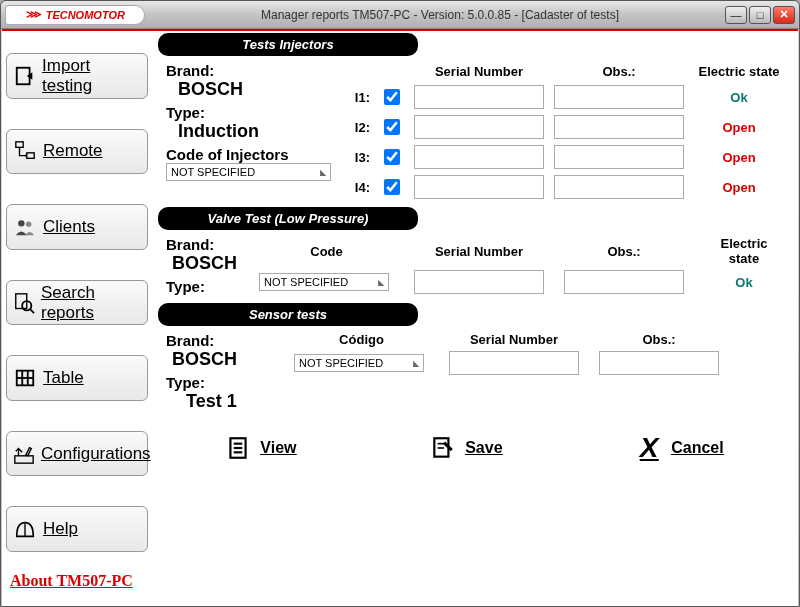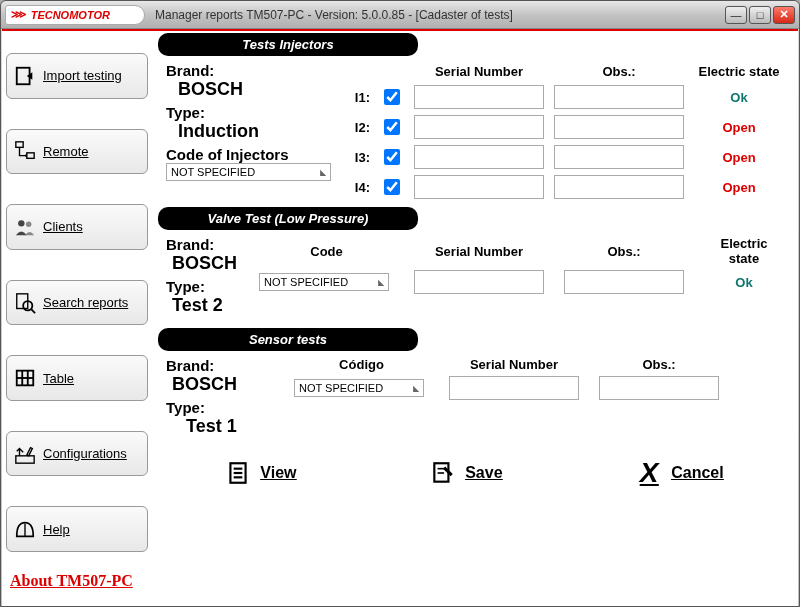--- a/index.html
+++ b/index.html
@@ -30,35 +30,35 @@
     color: #333;
     border-bottom: 1px solid #888;
   }
   .logo {
     width: 140px;
     height: 20px;
     background: #fff;
     border-radius: 3px 10px 10px 3px;
     display: flex;
     align-items: center;
-    padding: 0 5px;
+    padding: 0 20px;
     font-weight: bold;
     font-style: italic;
     font-size: 11px;
     color: #d00;
     margin-right: 10px;
     border:1px solid #aaa;
   }
   .logo::before {
     content: "⋙";
     color: #d00;
     margin-right: 4px;
     font-style: normal;
   }
-  .title-text { flex: 1; }
+  .title-text { flex: 1; text-align: center; }
   .win-btns { display: flex; gap: 2px; }
   .win-btn {
     width: 22px; height: 18px;
     background: linear-gradient(to bottom, #eee, #bbb);
     border: 1px solid #555;
     border-radius: 3px;
     display: flex; align-items: center; justify-content: center;
     font-size: 11px; cursor: pointer;
     color:#222;
   }
@@ -82,21 +82,21 @@
   }
   .side-btn {
     border: 1px solid #999;
     border-radius: 6px;
     background: linear-gradient(to bottom, #fafafa, #e8e8e8);
     height: 48px;
     display: flex;
     align-items: center;
     gap: 6px;
     padding: 0 6px;
-    font-size: 13px;
+    font-size: 17px;
     cursor: pointer;
     text-decoration: underline;
     color: #000;
     margin-top: 16px;
   }
   .side-icon {
     width: 24px; height: 24px;
     display: flex; align-items: center; justify-content: center;
     font-size: 18px; color: #333;
     text-decoration: none;
@@ -327,21 +327,20 @@
           <div class="state open">Open</div>
         </div>
       </div>
 
       <div class="section-header">Valve Test (Low Pressure)</div>
       <div class="panel row-flex">
         <div style="width:120px;">
           <div class="lbl">Brand:</div>
           <div class="val" style="margin-left:6px;">BOSCH</div>
           <div class="lbl">Type:</div>
-          <div class="val" style="margin-left:6px;">Test 2</div>
         </div>
         <div class="grid-valve">
           <div class="hdr">Code</div>
           <div class="hdr">Serial Number</div>
           <div class="hdr">Obs.:</div>
           <div class="hdr">Electric state</div>
 
           <div class="code-select" style="width:130px;">NOT SPECIFIED</div>
           <input class="txt-input" value="" style="">
           <input class="txt-input" value="" style="">

